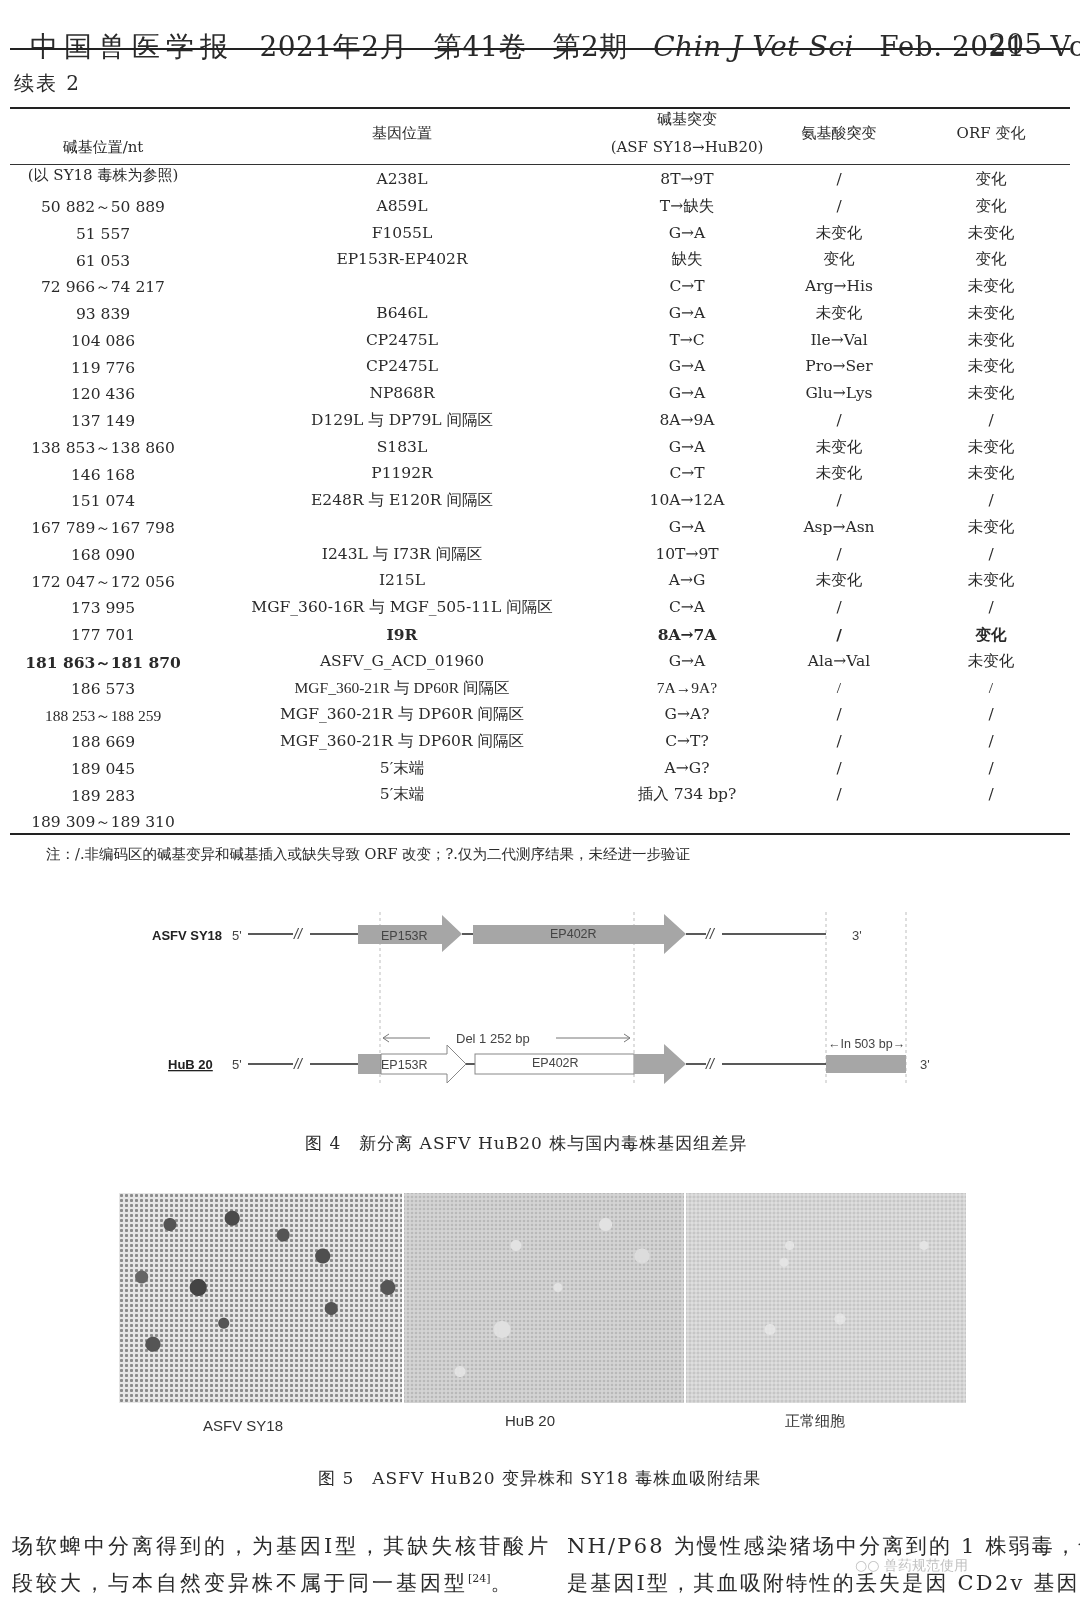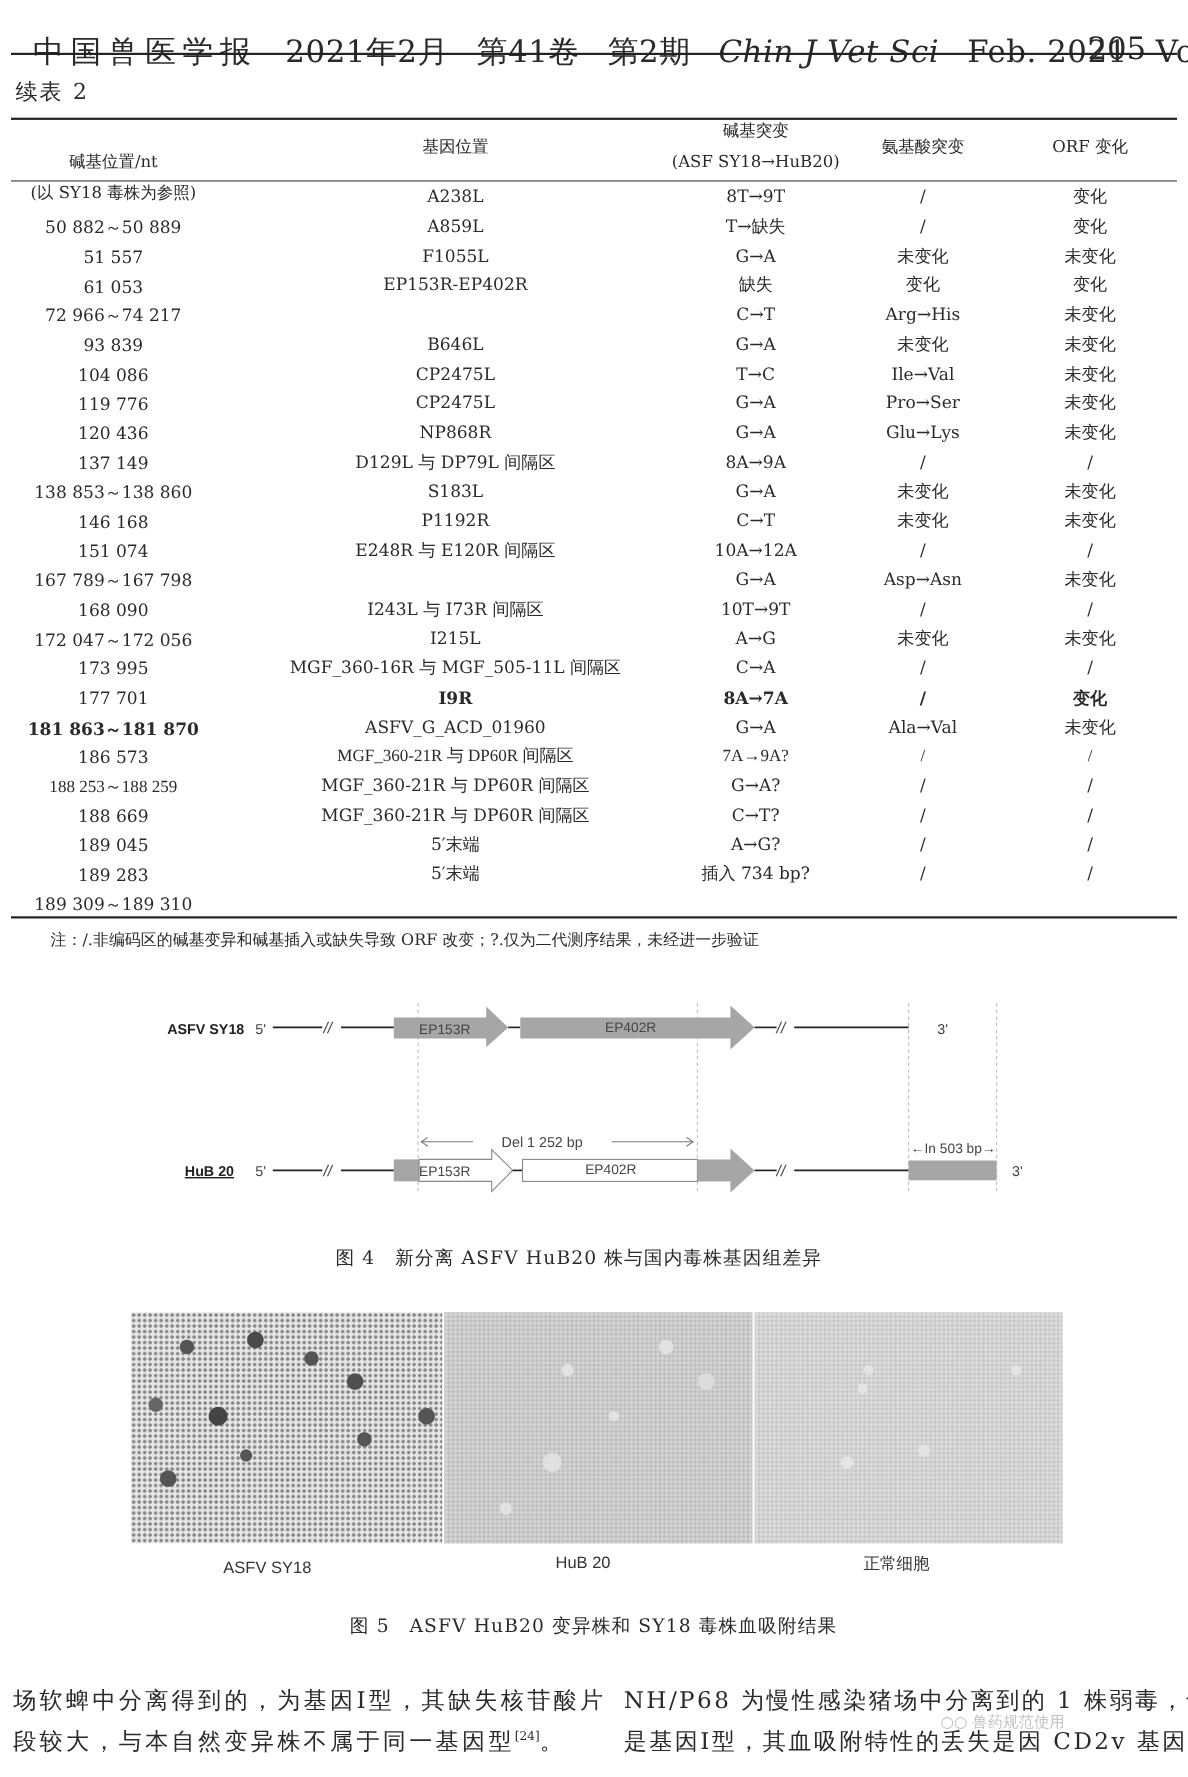--- a/index.html
+++ b/index.html
@@ -13,21 +13,21 @@
   .rh-left .it { font-style: italic; }
   .rh-page { position: absolute; right: 38px; top: 4px; }
   .rule-thick { height: 2px; background: #222; }
   .rule-thin { height: 1px; background: #333; }
   .table-caption { left: 14px; top: 70px; font-size: 20px; letter-spacing: 2px; }
   
   .tbl { left: 12px; top: 108px; width: 1058px; font-size: 15.5px; }
   .tbl .hdr { position: absolute; left: 0; top: 0; width: 1058px; height: 56px; }
   .tbl .col { position: absolute; text-align: center; }
   .c0 { left: 0;    width: 182px; margin-top: 28px; }
-  .c1 { left: 242px; width: 320px; }
+  .c1 { left: 230px; width: 320px; }
   .c2 { left: 600px; width: 150px; }
   .c3 { left: 752px; width: 150px; }
   .c4 { left: 904px; width: 150px; }
   .hdr .col { font-size: 15px; }
   .hdr .line1 { top: 2px; }
   .hdr .line2 { top: 30px; }
   .hdr .mid { top: 16px; }
   .tbody { position: absolute; left: 0; top: 58px; width: 1058px; }
   .trow { position: absolute; left: 0; width: 1058px; height: 27px; line-height: 27px; }
   .trow .col { top: 0; white-space: nowrap; }

